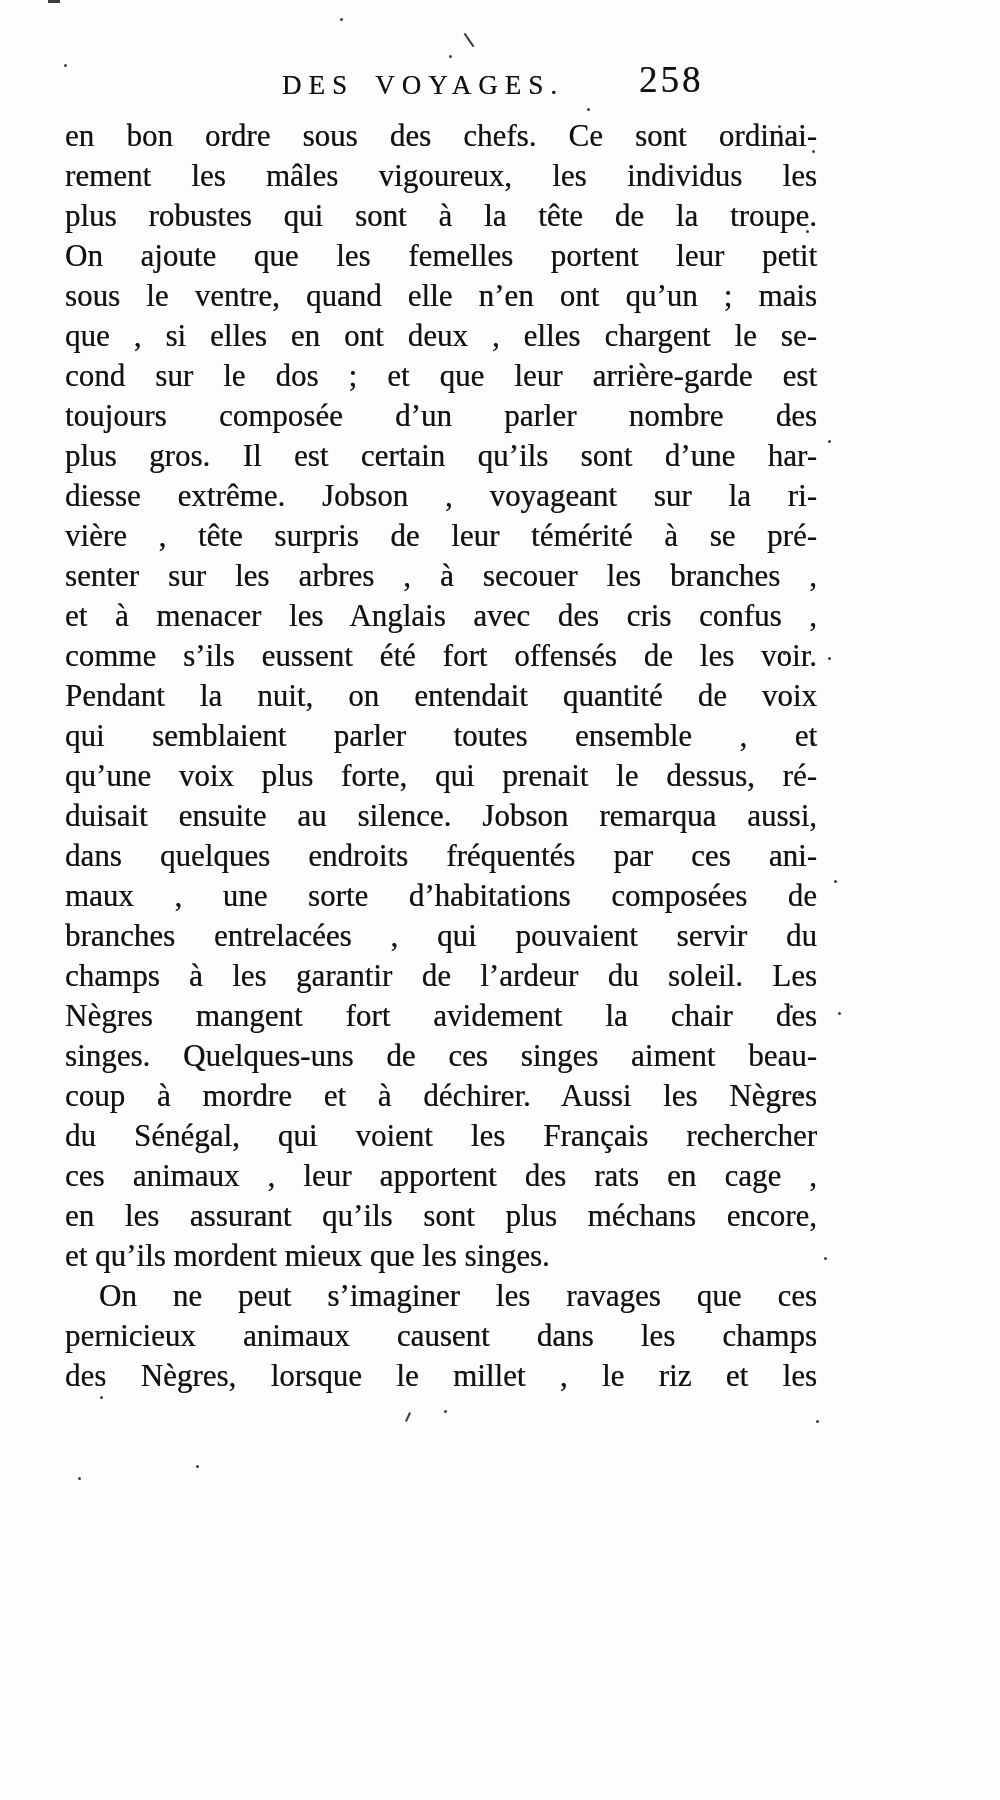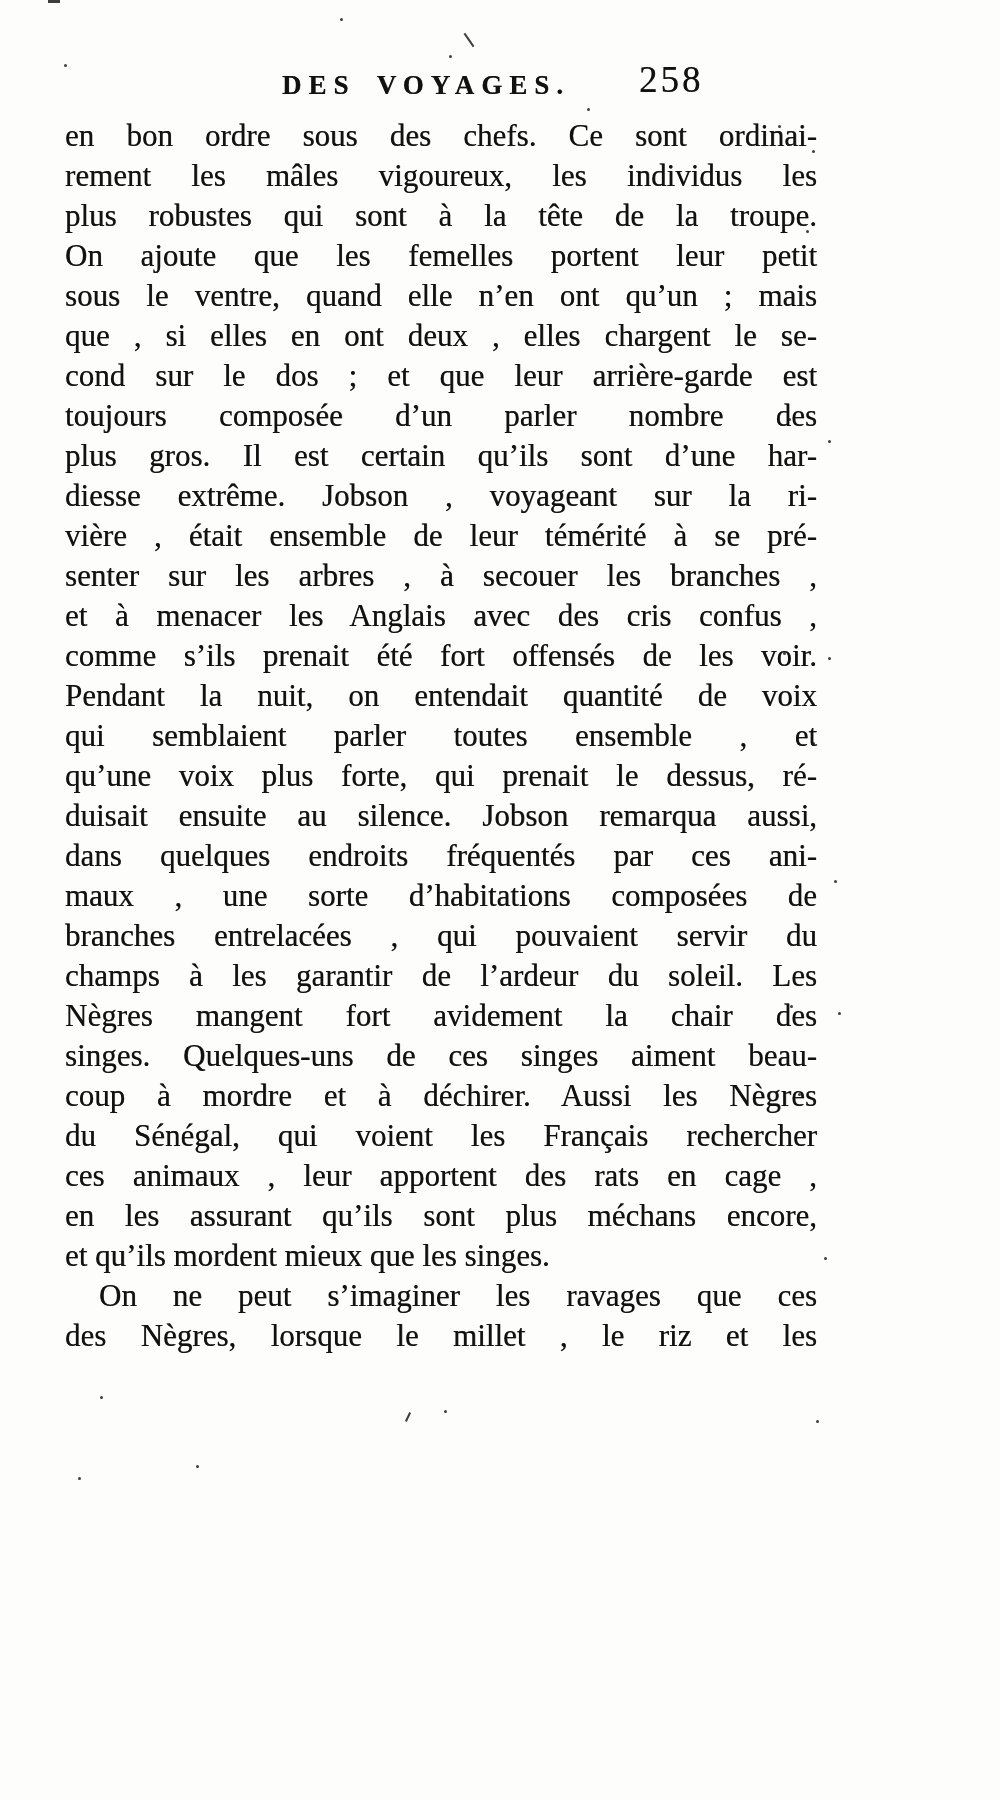--- a/index.html
+++ b/index.html
@@ -21,21 +21,20 @@
   .running-title {
     position: absolute;
     top: 70px;
     left: 282px;
     width: 280px;
     text-align: center;
     font-size: 27px;
     letter-spacing: 7px;
     word-spacing: 8px;
     white-space: nowrap;
-    font-weight: bold;
   }
   .page-number {
     position: absolute;
     top: 58px;
     left: 639px;
     font-size: 37px;
     letter-spacing: 3px;
   }
   
   .body-text {
@@ -95,41 +94,42 @@
     <div class="line">en bon ordre sous des chefs. Ce sont ordinai-</div>
     <div class="line">rement les mâles vigoureux, les individus les</div>
     <div class="line">plus robustes qui sont à la tête de la troupe.</div>
     <div class="line">On ajoute que les femelles portent leur petit</div>
     <div class="line">sous le ventre, quand elle n’en ont qu’un ; mais</div>
     <div class="line">que , si elles en ont deux , elles chargent le se-</div>
     <div class="line">cond sur le dos ; et que leur arrière-garde est</div>
     <div class="line">toujours composée d’un parler nombre des</div>
     <div class="line">plus gros. Il est certain qu’ils sont d’une har-</div>
     <div class="line">diesse extrême. Jobson , voyageant sur la ri-</div>
-    <div class="line">vière , était ensemble de leur témérité à se pré-</div>
+    <div class="line">vière , tête surpris de leur témérité à se pré-</div>
     <div class="line">senter sur les arbres , à secouer les branches ,</div>
     <div class="line">et à menacer les Anglais avec des cris confus ,</div>
-    <div class="line">comme s’ils prenait été fort offensés de les voir.</div>
+    <div class="line">comme s’ils eussent été fort offensés de les voir.</div>
     <div class="line">Pendant la nuit, on entendait quantité de voix</div>
     <div class="line">qui semblaient parler toutes ensemble , et</div>
     <div class="line">qu’une voix plus forte, qui prenait le dessus, ré-</div>
     <div class="line">duisait ensuite au silence. Jobson remarqua aussi,</div>
     <div class="line">dans quelques endroits fréquentés par ces ani-</div>
     <div class="line">maux , une sorte d’habitations composées de</div>
     <div class="line">branches entrelacées , qui pouvaient servir du</div>
     <div class="line">champs à les garantir de l’ardeur du soleil. Les</div>
     <div class="line">Nègres mangent fort avidement la chair des</div>
     <div class="line">singes. Quelques-uns de ces singes aiment beau-</div>
     <div class="line">coup à mordre et à déchirer. Aussi les Nègres</div>
     <div class="line">du Sénégal, qui voient les Français rechercher</div>
     <div class="line">ces animaux , leur apportent des rats en cage ,</div>
     <div class="line">en les assurant qu’ils sont plus méchans encore,</div>
     <div class="line para-end">et qu’ils mordent mieux que les singes.</div>
 
     <div class="line indent">On ne peut s’imaginer les ravages que ces</div>
+    <div class="line">pernicieux animaux causent dans les champs</div>
     <div class="line">des Nègres, lorsque le millet , le riz et les</div>
   </main>
 
   <div>
     <div class="speck dash" style="left:48px; top:0px;"></div>
     <div class="speck" style="left:340px; top:18px;"></div>
     <div class="speck tick" style="left:468px; top:32px;"></div>
     <div class="speck" style="left:449px; top:55px;"></div>
     <div class="speck" style="left:64px; top:64px;"></div>
     <div class="speck" style="left:587px; top:108px;"></div>

